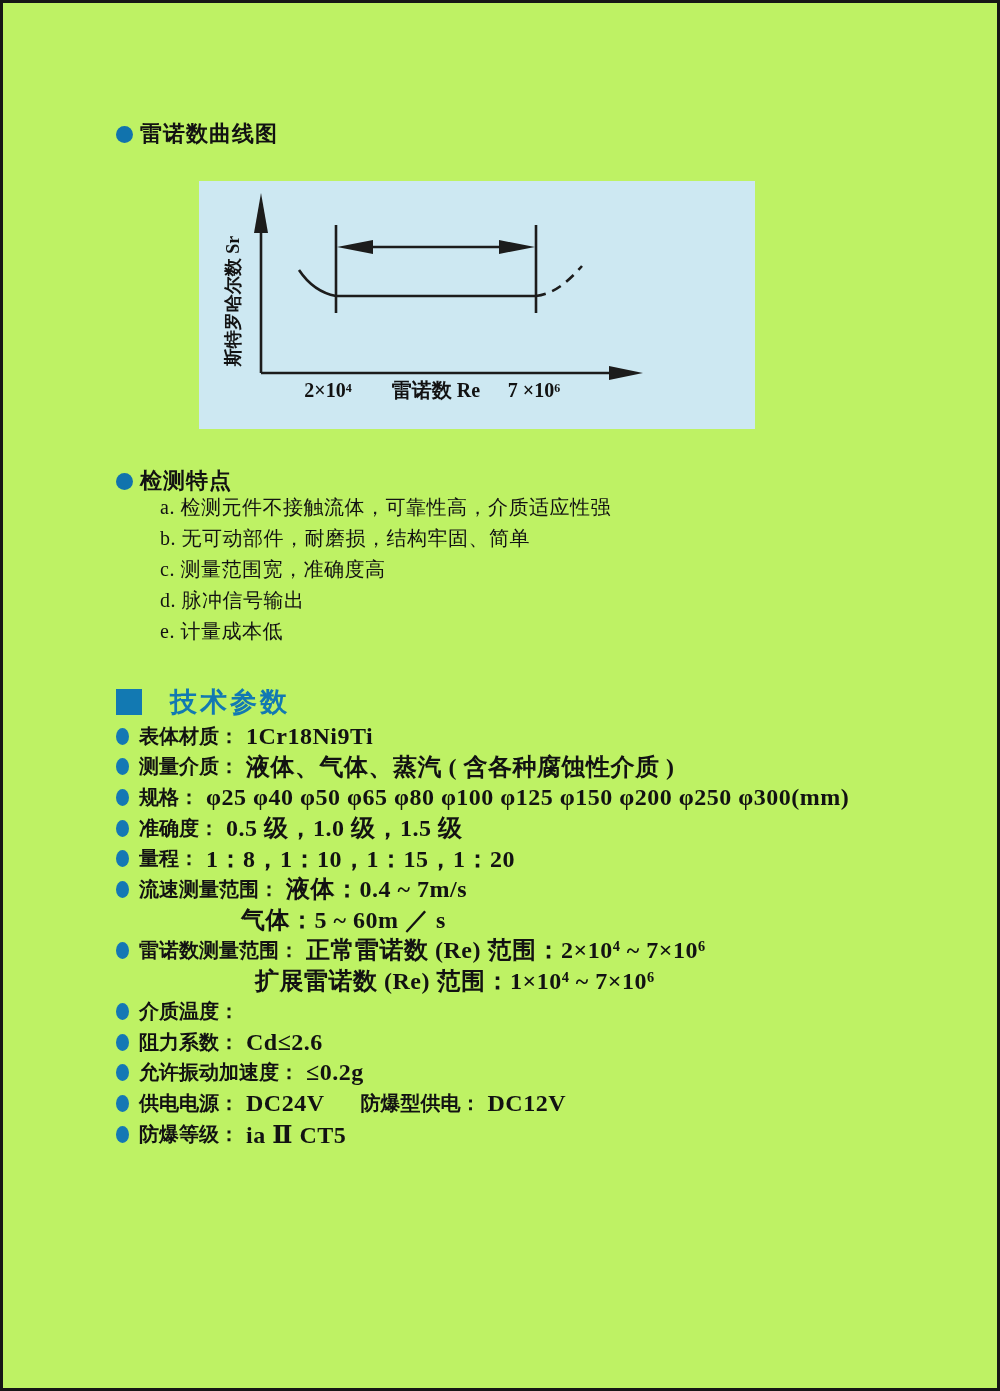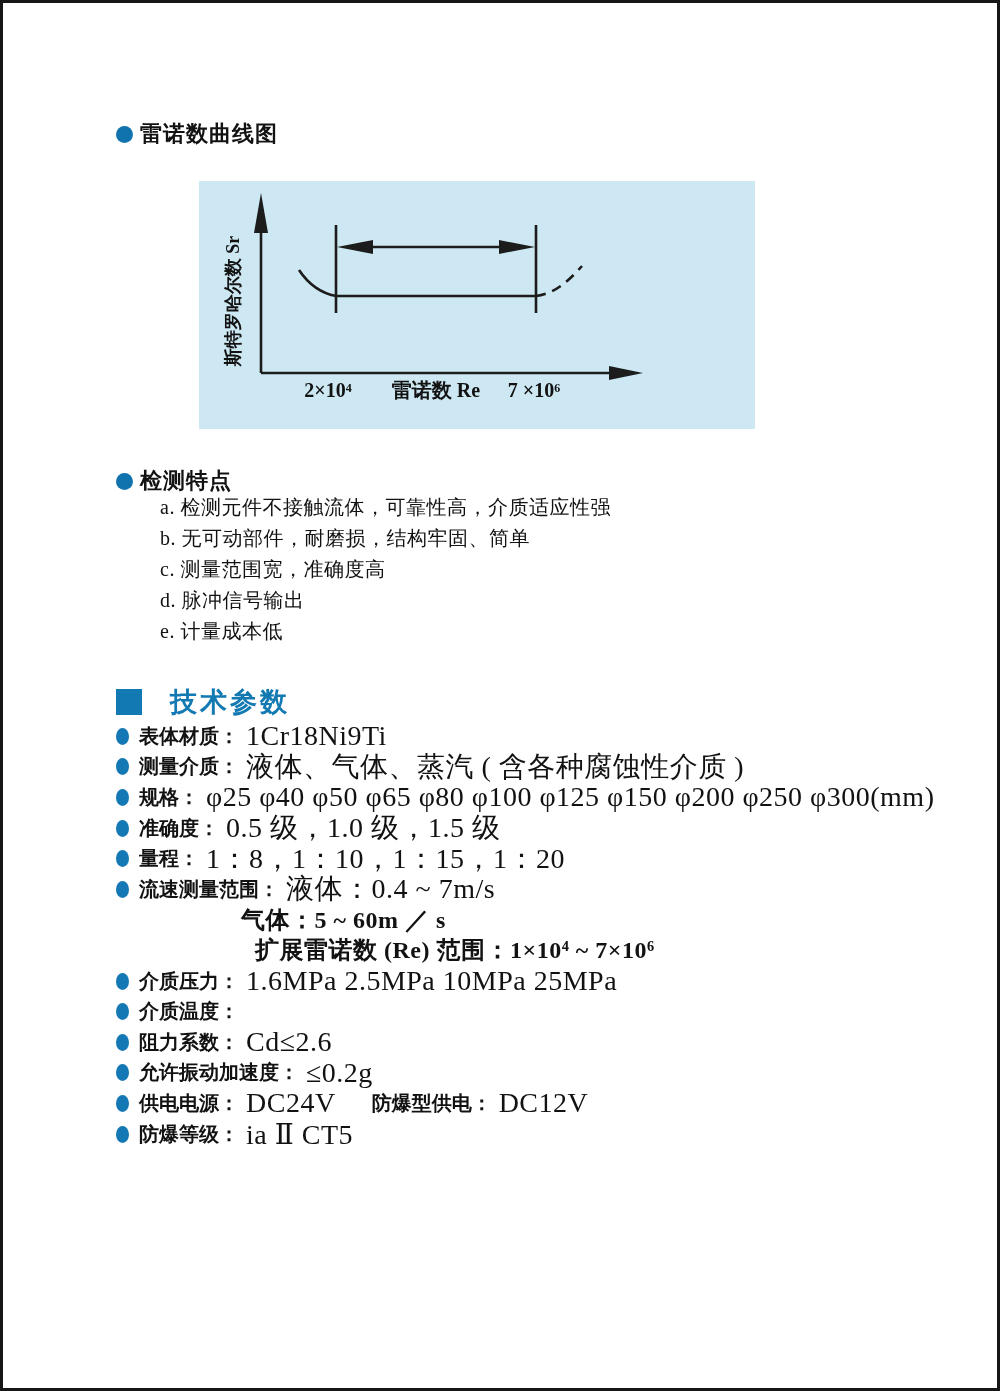--- a/index.html
+++ b/index.html
@@ -1,19 +1,19 @@
 <!DOCTYPE html>
 <html><head>
 <meta charset="utf-8">
 <style>
   html,body{margin:0;padding:0;background:#e8e8e8;}
   .page{
     position:relative;
     width:1000px;height:1391px;
-    background:#ffffff;
+    background:#bef264;
     border:3px solid #161616;
     box-sizing:border-box;
     font-family:"Liberation Serif","DejaVu Serif",serif;
     color:#121212;
     overflow:hidden;
   }
   
   .sec-heading{
     position:absolute;left:113px;
     display:flex;align-items:center;gap:7px;
@@ -71,21 +71,21 @@
   .pb{
     width:13px;height:17px;border-radius:50%;
     background:#1478b4;flex:0 0 auto;margin-right:10px;
   }
   .plabel{
     font-family:"Liberation Sans","DejaVu Sans",sans-serif;
     font-weight:bold;font-size:20px;color:#121212;
   }
   .pvalue{
     font-family:"Liberation Serif","DejaVu Serif",serif;
-    font-weight:normal;font-size:28px;margin-left:7px;letter-spacing:0.5px;
+    font-weight:bold;font-size:24px;margin-left:7px;letter-spacing:0.5px;
   }
   .plabel2{margin-left:36px;}
   .psub{
     height:30.6px;display:flex;align-items:center;
     font-family:"Liberation Serif","DejaVu Serif",serif;
     font-weight:bold;font-size:24px;letter-spacing:0.5px;white-space:nowrap;
   }
   .psub.ind-a{padding-left:125px;}
   .psub.ind-b{padding-left:139px;}
 </style>
@@ -176,27 +176,27 @@
       <span class="pvalue">1：8，1：10，1：15，1：20</span>
     </div>
 
     <div class="prow">
       <span class="pb"></span>
       <span class="plabel">流速测量范围：</span>
       <span class="pvalue">液体：0.4 ~ 7m/s</span>
     </div>
     <div class="psub ind-a">气体：5 ~ 60m ／ s</div>
 
+    <div class="prow">
+      <span class="pb"></span>
+      <span class="plabel">雷诺数测量范围：</span>
+      <span class="pvalue">正常雷诺数 (Re) 范围：2×10⁴ ~ 7×10⁶</span>
+    </div>
     <div class="psub ind-b">扩展雷诺数 (Re) 范围：1×10⁴ ~ 7×10⁶</div>
 
-    <div class="prow">
-      <span class="pb"></span>
-      <span class="plabel">介质压力：</span>
-      <span class="pvalue">1.6MPa 2.5MPa 10MPa 25MPa</span>
-    </div>
 
     <div class="prow">
       <span class="pb"></span>
       <span class="plabel">介质温度：</span>
     </div>
 
     <div class="prow">
       <span class="pb"></span>
       <span class="plabel">阻力系数：</span>
       <span class="pvalue">Cd≤2.6</span>

